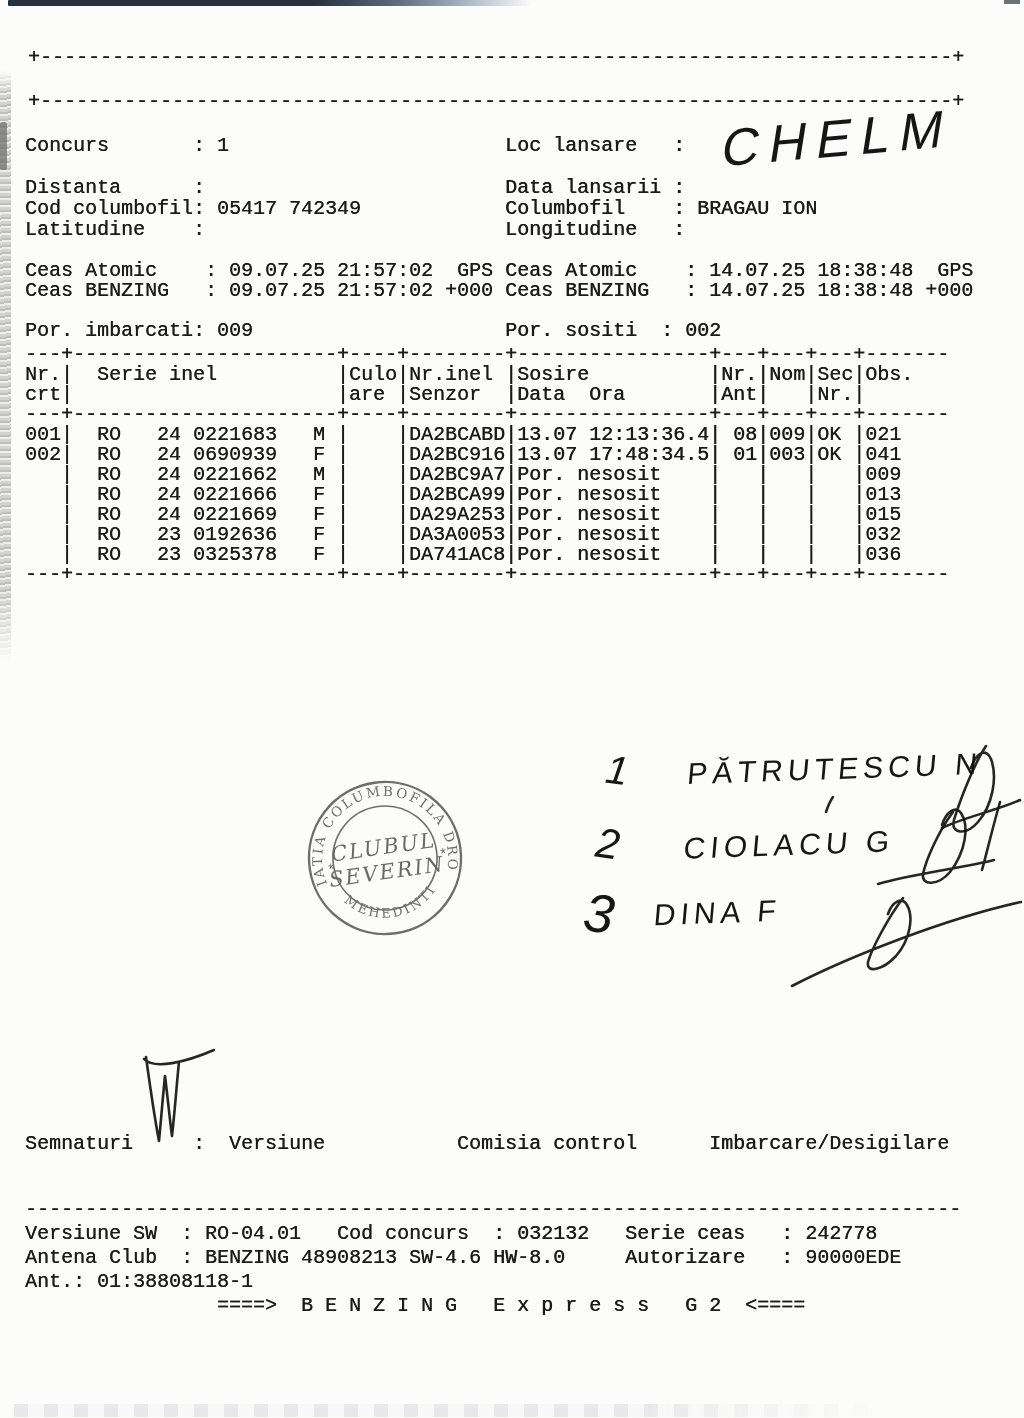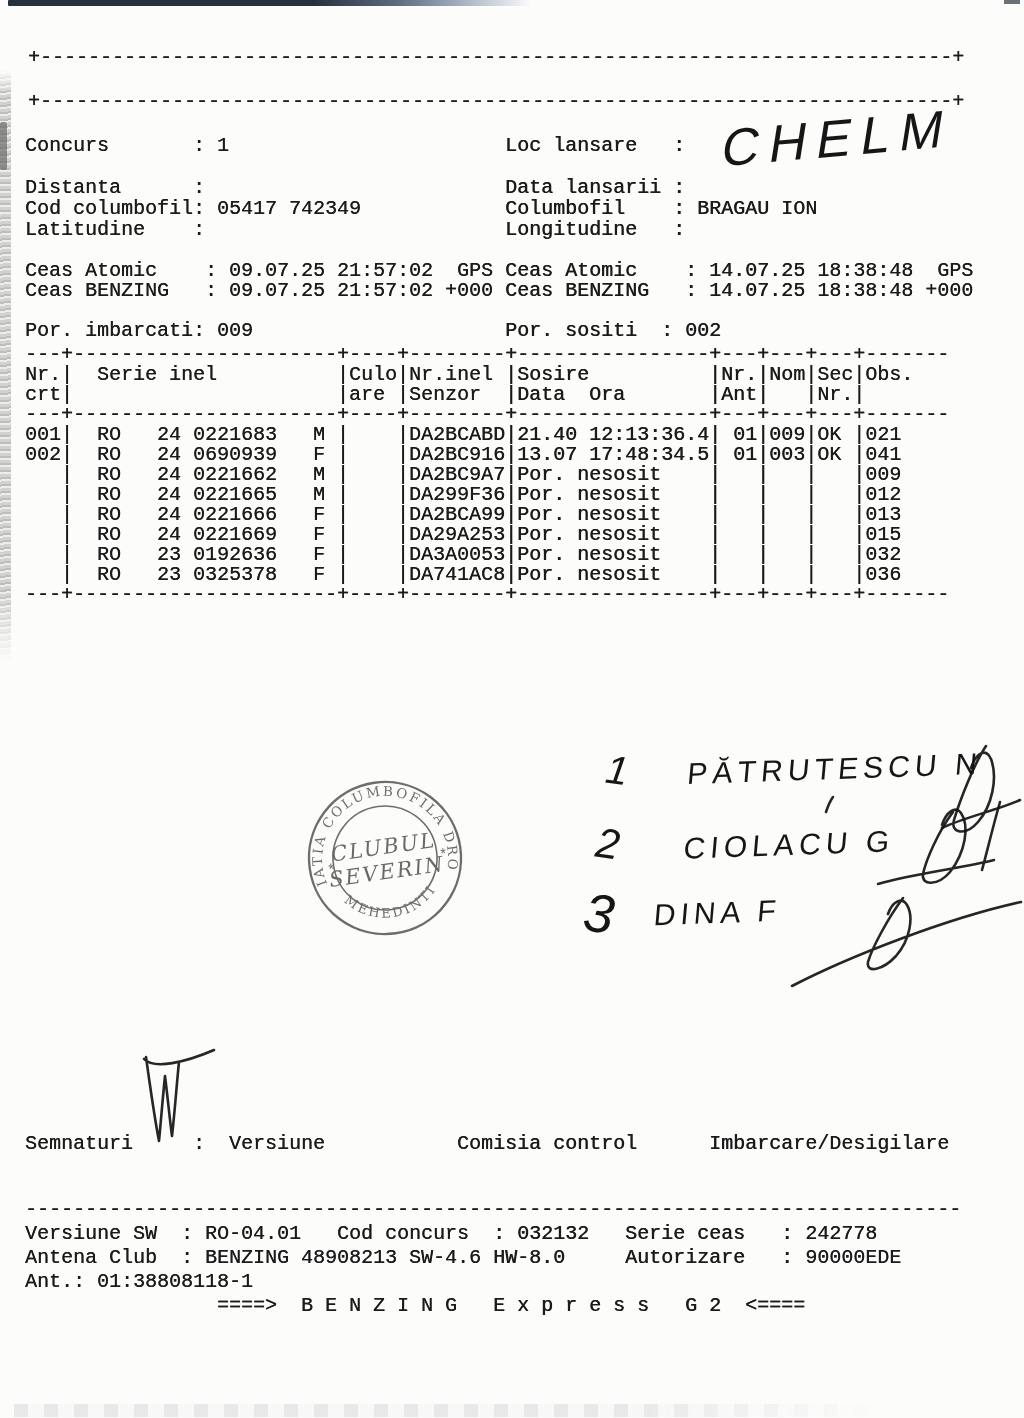--- a/index.html
+++ b/index.html
@@ -72,24 +72,23 @@
 
   <div class="ml" style="top:261px">Ceas Atomic    : 09.07.25 21:57:02  GPS Ceas Atomic    : 14.07.25 18:38:48  GPS</div>
   <div class="ml" style="top:281px">Ceas BENZING   : 09.07.25 21:57:02 +000 Ceas BENZING   : 14.07.25 18:38:48 +000</div>
   <div class="ml" style="top:321px">Por. imbarcati: 009                     Por. sositi  : 002</div>
 
   <div id="ascii-table">
       <div class="tline">---+----------------------+----+--------+----------------+---+---+---+-------</div>
       <div class="tline">Nr.|  Serie inel          |Culo|Nr.inel |Sosire          |Nr.|Nom|Sec|Obs.   </div>
       <div class="tline">crt|                      |are |Senzor  |Data  Ora       |Ant|   |Nr.|       </div>
       <div class="tline">---+----------------------+----+--------+----------------+---+---+---+-------</div>
-      <div class="tline">001|  RO   24 0221683   M |    |DA2BCABD|21.40 12:13:36.4| 01|009|OK |021    </div>
+      <div class="tline">001|  RO   24 0221683   M |    |DA2BCABD|13.07 12:13:36.4| 08|009|OK |021    </div>
       <div class="tline">002|  RO   24 0690939   F |    |DA2BC916|13.07 17:48:34.5| 01|003|OK |041    </div>
       <div class="tline">   |  RO   24 0221662   M |    |DA2BC9A7|Por. nesosit    |   |   |   |009    </div>
-      <div class="tline">   |  RO   24 0221665   M |    |DA299F36|Por. nesosit    |   |   |   |012    </div>
       <div class="tline">   |  RO   24 0221666   F |    |DA2BCA99|Por. nesosit    |   |   |   |013    </div>
       <div class="tline">   |  RO   24 0221669   F |    |DA29A253|Por. nesosit    |   |   |   |015    </div>
       <div class="tline">   |  RO   23 0192636   F |    |DA3A0053|Por. nesosit    |   |   |   |032    </div>
       <div class="tline">   |  RO   23 0325378   F |    |DA741AC8|Por. nesosit    |   |   |   |036    </div>
       <div class="tline">---+----------------------+----+--------+----------------+---+---+---+-------</div>
     </div>
 
   <div class="hand chelm" style="left:722px;top:108px">CHELM</div>
 
   <div class="hand hw-num" style="left:606px;top:748px;font-size:40px">1</div>

